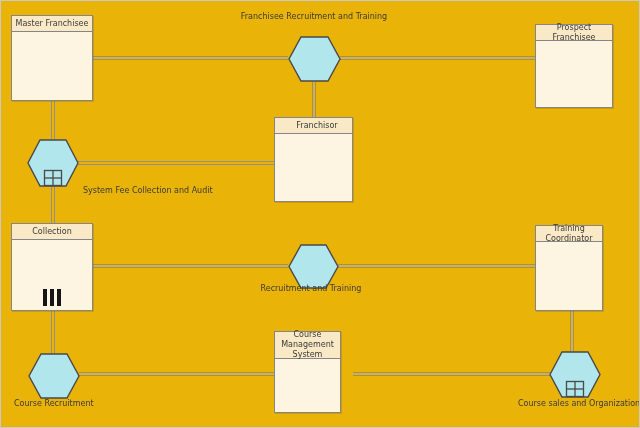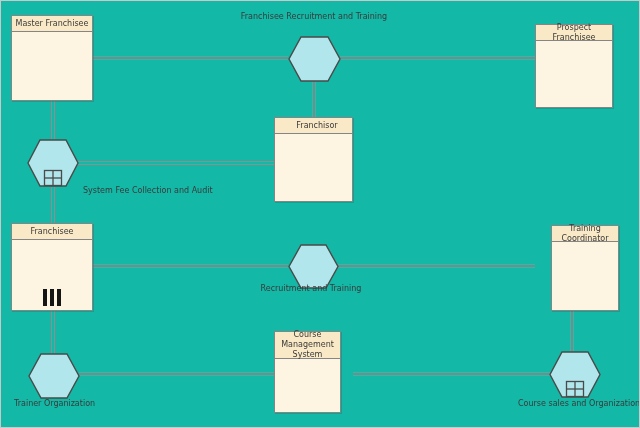--- a/index.html
+++ b/index.html
@@ -1,20 +1,20 @@
 <!DOCTYPE html>
 <html><head>
 <meta charset="utf-8">
 <style>
   html,body { margin:0; padding:0; background:#ffffff; }
   #canvas {
     position:relative;
     width:640px; height:428px;
     box-sizing:border-box;
-    background:#14b8a6;
+    background:#eab308;
     border:1px solid #c9c9c9;
     font-family:"DejaVu Sans","Liberation Sans",sans-serif;
     overflow:hidden;
   }
   .conn { position:absolute; }
   .conn-h { height:2px; border-top:1px solid #8f8f8f; border-bottom:1px solid #8f8f8f; }
   .conn-v { width:2px; border-left:1px solid #8f8f8f; border-right:1px solid #8f8f8f; }
   .box {
     position:absolute;
     background:#fdf5e2;
@@ -68,28 +68,28 @@
     <div class="box" style="left: 10px; top: 14px; width: 82px; height: 86px;">
       <div class="box-header" style="height: 16px;">Master Franchisee</div>
     </div>
     <div class="box" style="left: 534px; top: 23px; width: 78px; height: 84px;">
       <div class="box-header" style="height: 16px;">Prospect Franchisee</div>
     </div>
     <div class="box" style="left: 273px; top: 116px; width: 79px; height: 85px;">
       <div class="box-header" style="height: 16px; padding-left: 8px;">Franchisor</div>
     </div>
     <div class="box" style="left: 10px; top: 222px; width: 82px; height: 88px;">
-      <div class="box-header" style="height: 16px;">Franchisee</div>
+      <div class="box-header" style="height: 16px;">Collection</div>
       <div class="multi-bars">
         <i></i>
         <i></i>
         <i></i>
       </div>
     </div>
-    <div class="box" style="left: 534px; top: 224px; width: 68px; height: 86px; margin-left: 16px;">
+    <div class="box" style="left: 534px; top: 224px; width: 68px; height: 86px;">
       <div class="box-header" style="height: 16px;">Training Coordinator</div>
     </div>
     <div class="box" style="left: 273px; top: 330px; width: 67px; height: 82px;">
       <div class="box-header" style="height: 27px;">Course Management System</div>
     </div>
     <div class="hex" style="left: 287px; top: 35px; width: 53px; height: 46px;">
       <svg width="53" height="46" viewBox="0 0 53 46">
         <polygon points="13,1 40,1 52,23 40,45 13,45 1,23" fill="#b0e6ec" stroke="#4a4a4a" stroke-width="1.4"></polygon>
       </svg>
     </div>
@@ -119,15 +119,15 @@
         <g stroke="#4a4a4a" stroke-width="1.3" fill="none">
           <rect x="17.5" y="30.5" width="17" height="15"></rect>
           <line x1="26" y1="30.5" x2="26" y2="45.5"></line>
           <line x1="17.5" y1="38" x2="34.5" y2="38"></line>
         </g>
       </svg>
     </div>
     <div class="diagram-label" style="left: 313px; top: 11px; transform: translateX(-50%);">Franchisee Recruitment and Training</div>
     <div class="diagram-label" style="left: 82px; top: 185px;">System Fee Collection and Audit</div>
     <div class="diagram-label" style="left: 310px; top: 283px; transform: translateX(-50%);">Recruitment and Training</div>
-    <div class="diagram-label" style="left: 13px; top: 398px;">Trainer Organization</div>
+    <div class="diagram-label" style="left: 13px; top: 398px;">Course Recruitment</div>
     <div class="diagram-label" style="left: 517px; top: 398px;">Course sales and Organization</div>
   </div>
 
 </body></html>

